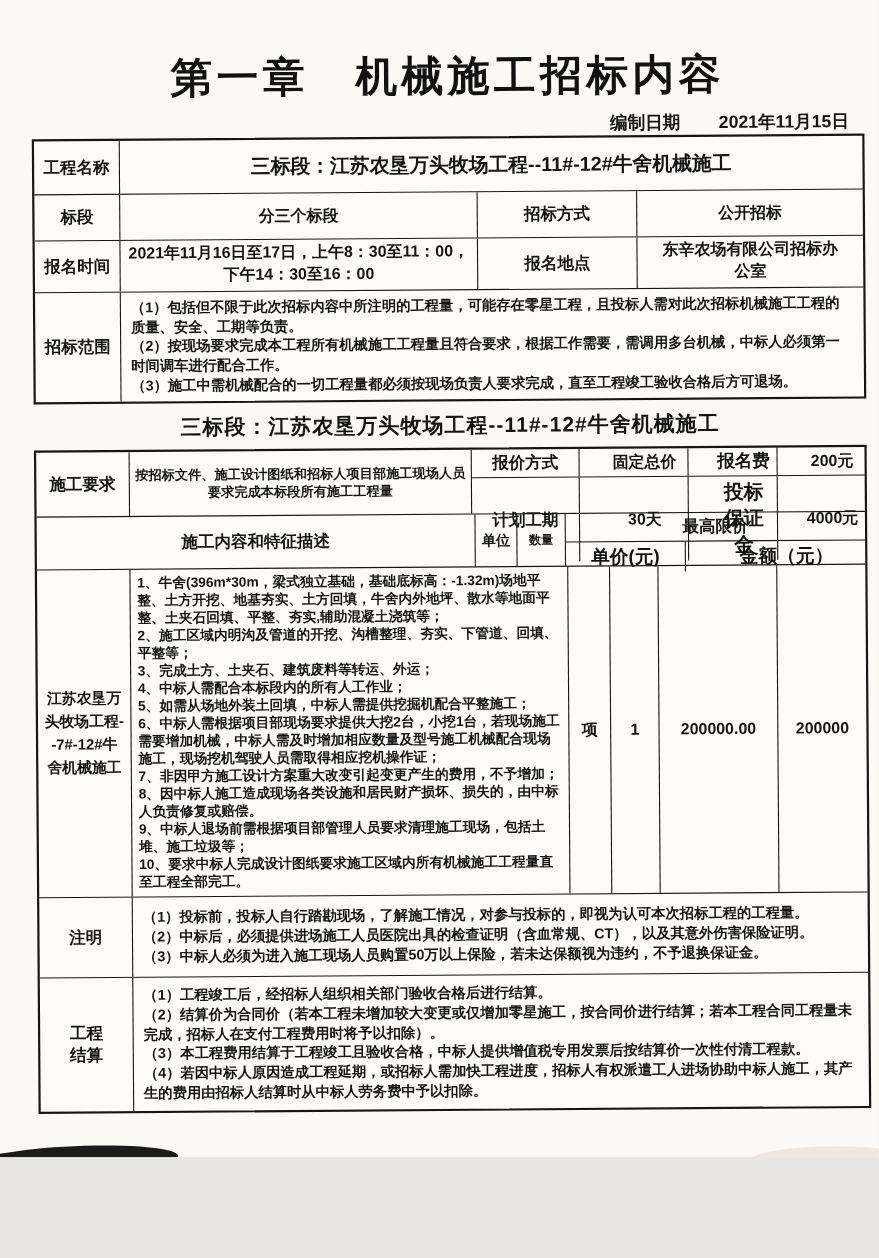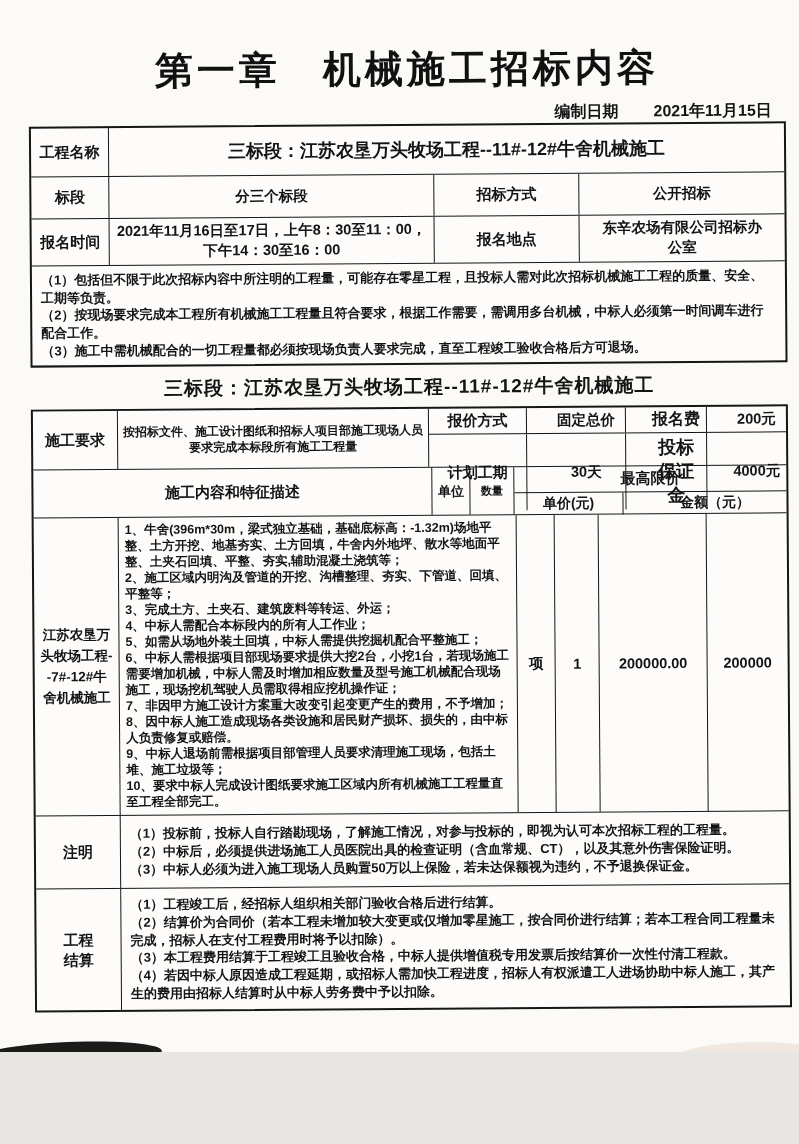--- a/index.html
+++ b/index.html
@@ -33,21 +33,21 @@
   .w-t2desc { flex:0 0 311px; }
   .w-t2desc2 { flex:0 0 398px; }
   .w-unit { flex:0 0 38px; }
   .w-qty { flex:0 0 44px; }
   .w-price { flex:0 0 108px; }
   .w-q1 { flex:0 0 97px; }
   .w-q2 { flex:0 0 99px; }
   .w-q3 { flex:0 0 81px; }
 
   .lbl { font-size:15px; font-weight:700; }
-  .lbl-sm { font-size:14px; font-weight:700; }
+  .lbl-sm { font-size:17px; font-weight:700; }
   .val { font-size:14.5px; font-weight:600; }
   .val-strong { font-size:18px; font-weight:700; }
   .val-sm { font-size:12px; font-weight:600; line-height:1.4; }
   .val-tiny { font-size:13.5px; font-weight:600; line-height:1.55; padding:4px 6px; }
   .narrow { display:inline-block; max-width:34px; line-height:1.35; }
   .wrap160 { display:inline-block; max-width:168px; line-height:1.35; }
 
   .para { display:block; text-align:left; padding:5px 9px 6px; }
   .para .p { font-size:13px; font-weight:600; line-height:1.36; }
   .para-desc { display:block; text-align:left; padding:4px 6px 5px; }
@@ -85,20 +85,21 @@
       </div>
       <div class="trow" style="height:47px">
         <div class="cell lbl w-t1c1">报名时间</div>
         <div class="cell val w-t1c2" style="line-height:1.35">2021年11月16日至17日，上午8：30至11：00，下午14：30至16：00</div>
         <div class="cell lbl w-t1c3">报名地点</div>
         <div class="cell val grow">
             <span class="wrap160">东辛农场有限公司招标办公室</span>
           </div>
       </div>
       <div class="trow">
+        <div class="cell lbl w-t1c1">招标范围</div>
         <div class="cell para grow">
           <div class="p">（1）包括但不限于此次招标内容中所注明的工程量，可能存在零星工程，且投标人需对此次招标机械施工工程的质量、安全、工期等负责。</div>
           <div class="p">（2）按现场要求完成本工程所有机械施工工程量且符合要求，根据工作需要，需调用多台机械，中标人必须第一时间调车进行配合工作。</div>
           <div class="p">（3）施工中需机械配合的一切工程量都必须按现场负责人要求完成，直至工程竣工验收合格后方可退场。</div>
         </div>
       </div>
     </div>
 
     <div class="section-heading">三标段：江苏农垦万头牧场工程--11#-12#牛舍机械施工</div>
 

